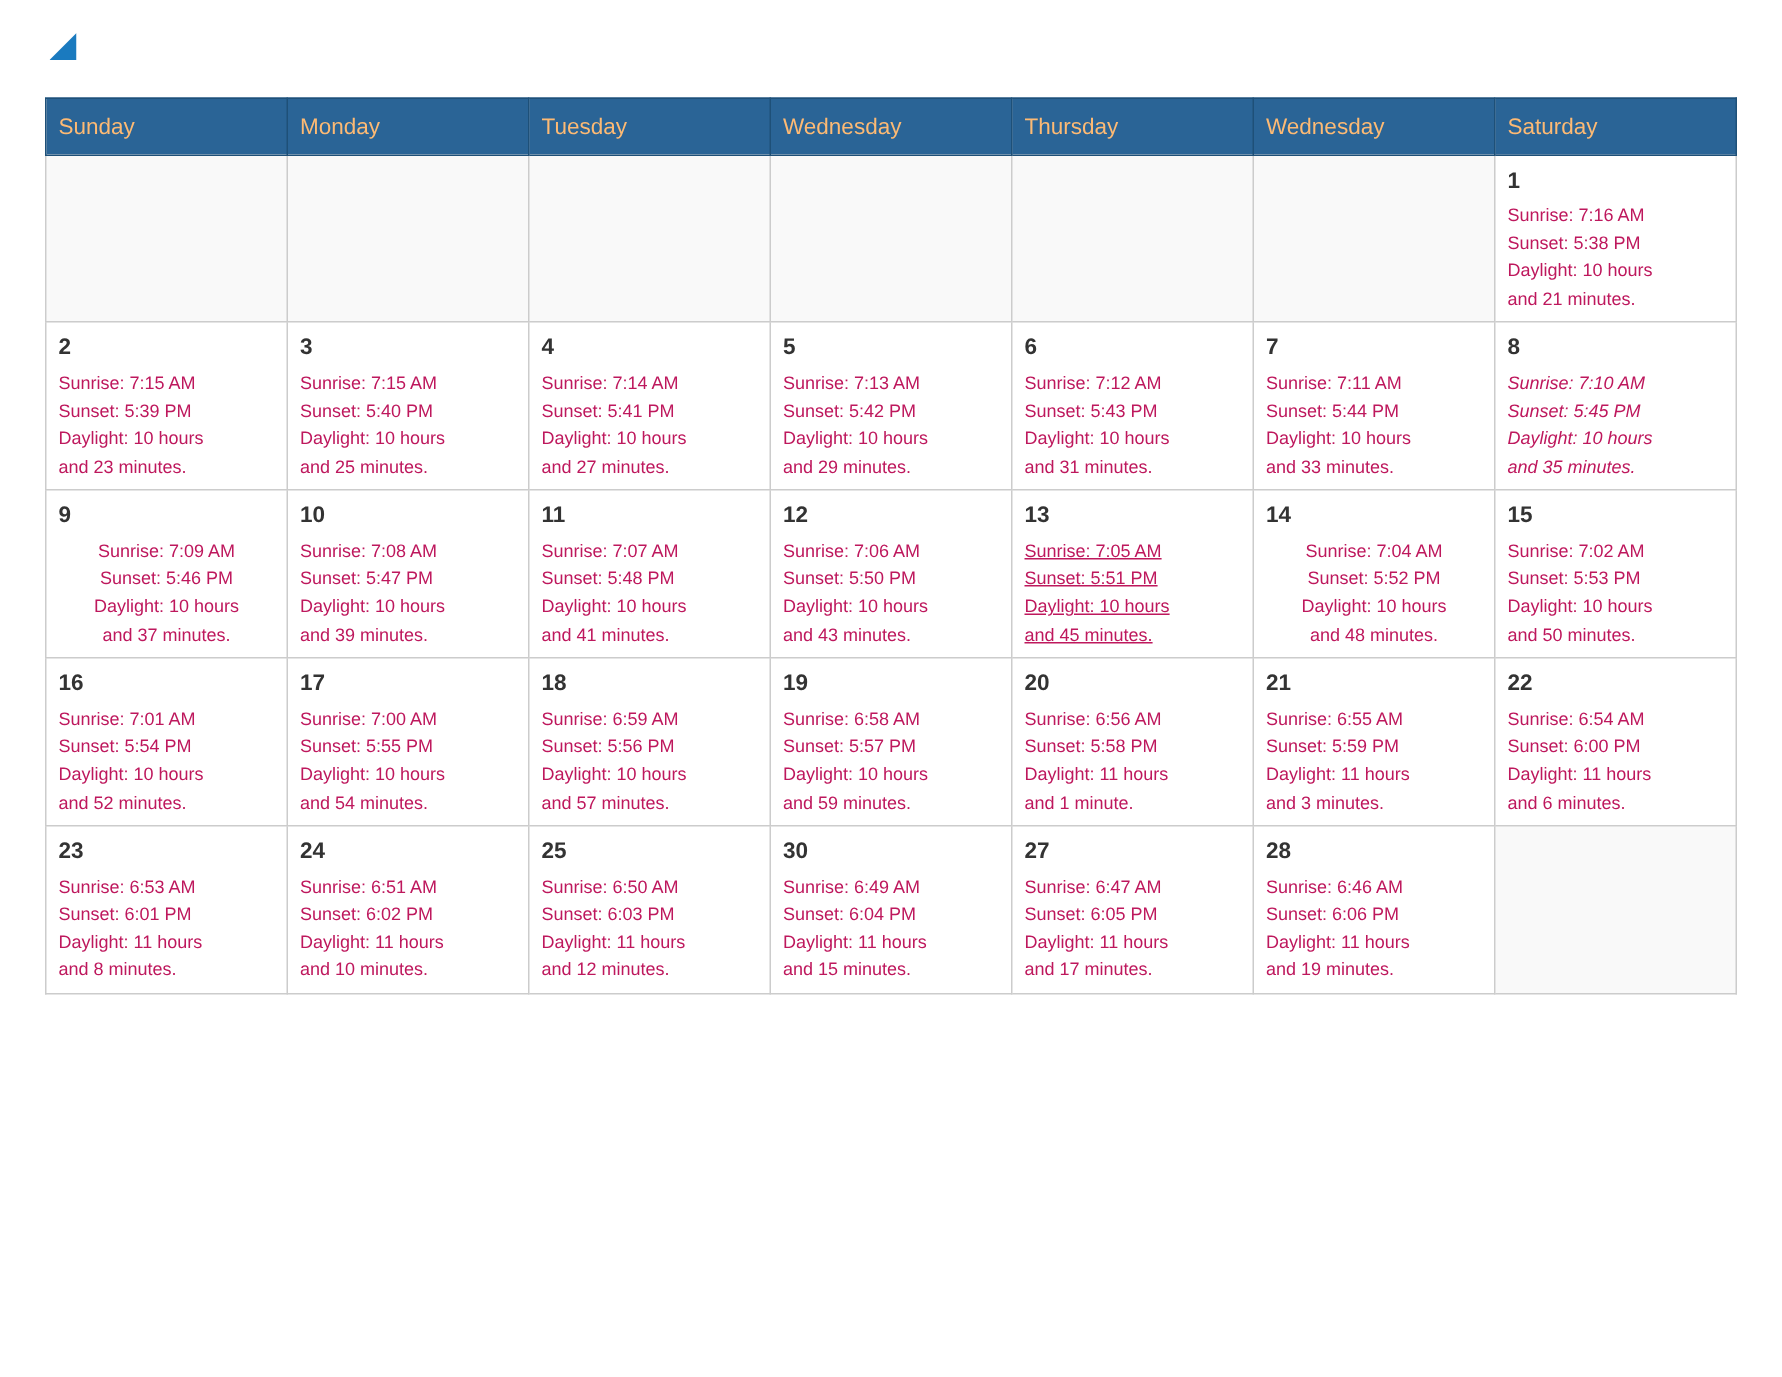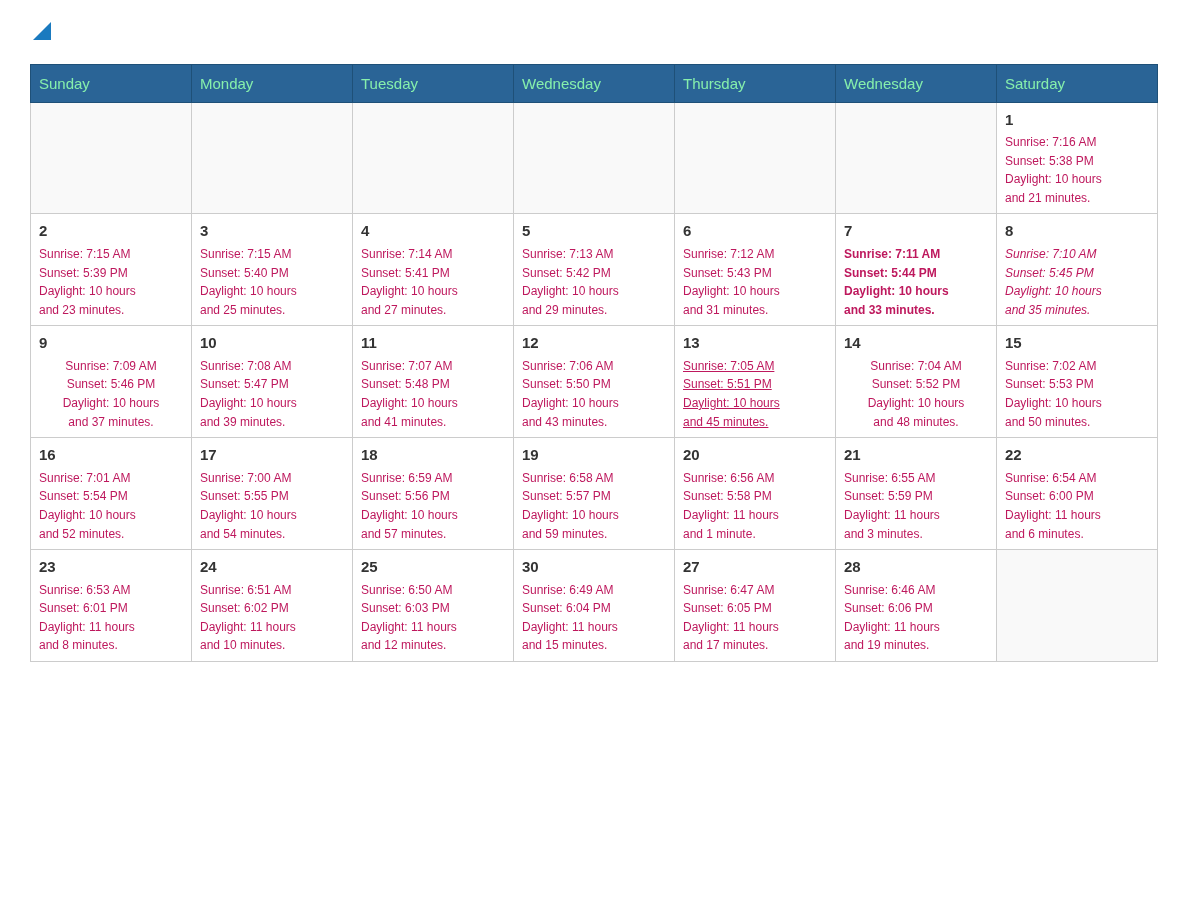--- a/index.html
+++ b/index.html
@@ -44,21 +44,21 @@
       color: #444;
       margin-top: 4px;
     }
     .calendar {
       width: 100%;
       border-collapse: collapse;
       border: 1px solid #ccc;
     }
     .calendar th {
       background-color: #2a6496;
-      color: #86efac;
+      color: #fdba74;
       padding: 10px 8px;
       font-size: 15px;
       font-weight: normal;
       text-align: left;
       border: 1px solid #1e5078;
     }
     .calendar td {
       vertical-align: top;
       padding: 6px 8px;
       border: 1px solid #ccc;
@@ -167,21 +167,21 @@
         </td>
         <td>
           <span class="day-number">6</span>
           <div class="day-info" style="white-space: pre-line;">Sunrise: 7:12 AM
 Sunset: 5:43 PM
 Daylight: 10 hours
 and 31 minutes.</div>
         </td>
         <td>
           <span class="day-number">7</span>
-          <div class="day-info" style="white-space: pre-line; font-weight: bold;">Sunrise: 7:11 AM
+          <div class="day-info" style="white-space: pre-line;">Sunrise: 7:11 AM
 Sunset: 5:44 PM
 Daylight: 10 hours
 and 33 minutes.</div>
         </td>
         <td>
           <span class="day-number">8</span>
           <div class="day-info" style="white-space: pre-line; font-style: italic;">Sunrise: 7:10 AM
 Sunset: 5:45 PM
 Daylight: 10 hours
 and 35 minutes.</div>

